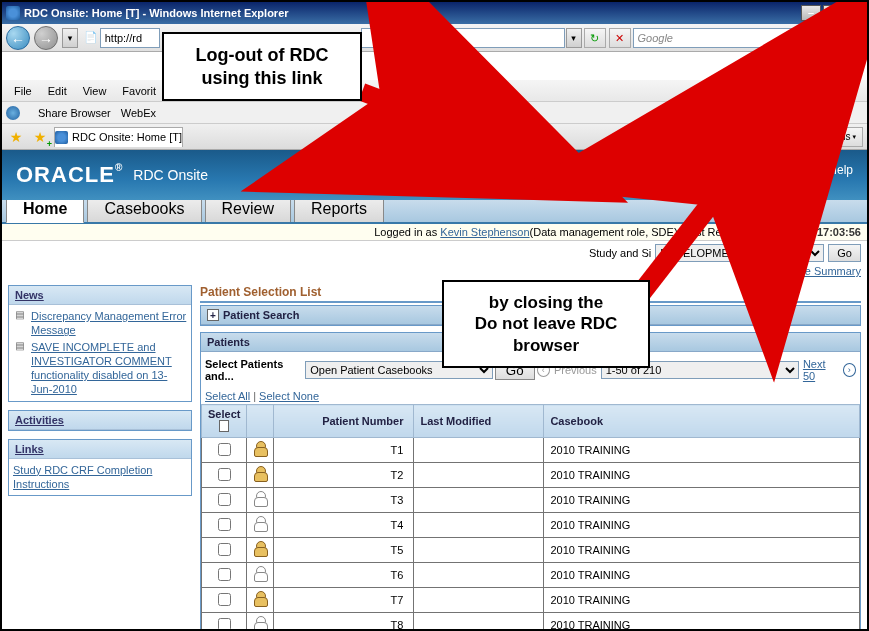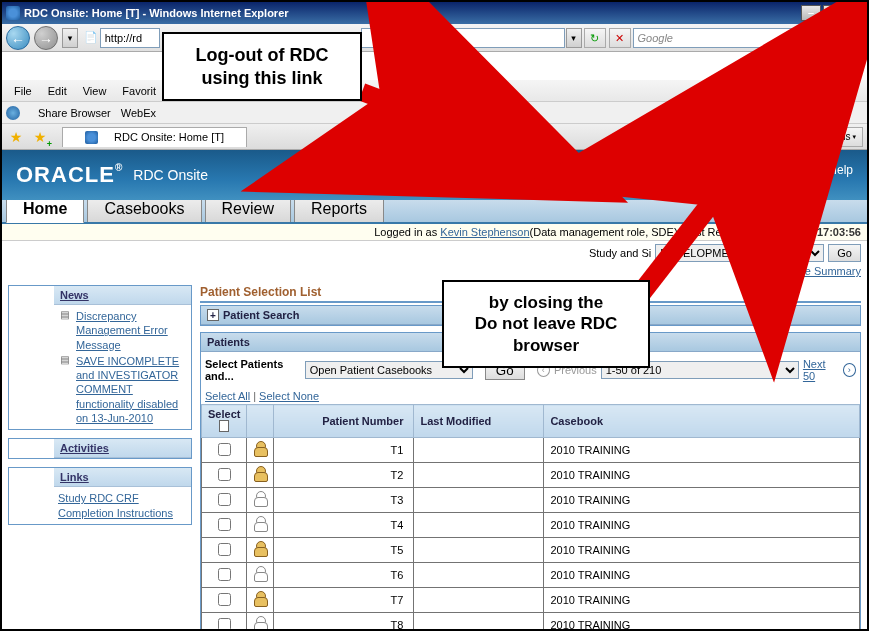--- a/index.html
+++ b/index.html
@@ -30,21 +30,21 @@
 
 .linkbar { height: 22px; background: #f0f0f0; border-bottom: 1px solid #ccc; display: flex; align-items: center; padding: 0 4px; font-size: 11px; gap: 10px; }
 .link-item { display: flex; align-items: center; gap: 18px; }
 .globe { width:14px; height:14px; background: radial-gradient(circle,#6ab0e0,#2060a0); border-radius:50%; }
 
 
 .tabrow { height: 26px; background: linear-gradient(#f0f0f0,#dcdcdc); border-bottom: 1px solid #aaa; display: flex; align-items: center; padding: 0 4px; font-size: 11px; }
 .fav-star { width:20px; height:20px; display:flex; align-items:center; justify-content:center; color:#f0b000; font-size:14px; margin-right:4px;}
 .fav-plus { position:relative; }
 .fav-plus::after { content:"+"; position:absolute; right:-2px; bottom:-2px; font-size:9px; color:#090; font-weight:bold;}
-.tab { background:#fff; border:1px solid #aaa; border-bottom:none; padding:3px 22px; display:flex; align-items:center; gap:16px; margin-left:8px;}
+.tab { background:#fff; border:1px solid #aaa; border-bottom:none; padding:3px 0; display:flex; align-items:center; gap:4px; margin-left:0;}
 .tab .ie-ico { width:13px; height:13px; background: radial-gradient(circle,#4a90d9 40%,#1c5a9c); border-radius:2px;}
 .tb-right { margin-left:auto; display:flex; align-items:center; gap:2px; }
 .tb-ico-btn { height:20px; padding:0 6px; background:linear-gradient(#f5f5f5,#ddd); border:1px solid #aaa; display:flex; align-items:center; gap:2px; font-size:10px;}
 .tb-sep { width:1px; height:16px; background:#bbb; margin:0 2px;}
 
 
 .ora-header { height: 50px; background: linear-gradient(#1a5a8a, #2878b0 60%, #4090c0); color:#fff; display:flex; align-items:center; padding:0 14px; position:relative; }
 .ora-logo { font-family: Arial; font-size: 22px; font-weight: bold; letter-spacing: 1px; }
 .ora-reg { font-size:10px; vertical-align: top;}
 .ora-sub { font-size: 14px; margin-left: 10px; }
@@ -63,34 +63,34 @@
 .status-row a { color:#336699; text-decoration:underline;}
 .study-row { text-align:right; padding:3px 6px; font-size:11px; display:flex; justify-content:flex-end; align-items:center; gap:4px; }
 .study-row select, .study-row .go { font-size:11px; border:1px solid #7f9db9; height:18px;}
 .study-row .go { background:linear-gradient(#f5f5f5,#ddd); padding:0 8px; cursor:pointer;}
 .sumlink-row { text-align:right; padding:0 6px 4px; }
 .sumlink-row a { color:#336699; text-decoration:underline; font-size:11px;}
 
 
 .main { display:flex; padding: 4px 6px; gap: 8px; }
 .sidebar { width: 184px; flex-shrink:0; }
-.sidebox { border:1px solid #6899c8; margin-bottom:8px;padding-left:45px; }
+.sidebox { border:1px solid #6899c8; margin-bottom:8px; }
 .sidebox h4 { background: linear-gradient(#d8e8f4,#c0d8ec); padding:3px 6px; font-size:11px; color:#336; text-decoration:underline; border-bottom:1px solid #a8c0d8; cursor:pointer;}
 .sidebox .sb-body { padding: 3px 4px; }
 .sb-item { display:flex; gap:4px; padding:1px 0; }
 .sb-ico { width:14px; flex-shrink:0; text-align:center; color:#666; font-size:10px;}
 .sb-item a { color:#336699; text-decoration:underline; font-size:11px; line-height:1.3;}
 
 .content { flex:1; min-width:0; }
 .section-title { color:#a06030; font-size:12px; font-weight:bold; padding-bottom:2px; border-bottom:2px solid #6899c8; margin-bottom:2px;}
 .panel { border:1px solid #6899c8; margin-bottom:6px; }
 .panel-hd { background: linear-gradient(#c8dcec,#a8c8e0); padding:3px 6px; font-size:11px; font-weight:bold; color:#224; display:flex; align-items:center; gap:4px; border-bottom:1px solid #88a8c8;}
 .panel-hd .disclose { width:12px; height:12px; background:#fff; border:1px solid #666; display:flex; align-items:center; justify-content:center; font-size:10px; cursor:pointer;}
 
-.action-row { padding: 6px 4px; display:flex; align-items:center; gap:12px; font-size:11px;}
+.action-row { padding: 6px 4px; display:flex; align-items:center; gap:2px; font-size:11px;}
 .action-row select { font-size:11px; border:1px solid #7f9db9; height:18px; width:210px;}
 .action-row .go { background:linear-gradient(#f5f5f5,#ddd); border:1px solid #888; padding:1px 10px; cursor:pointer;}
 .pager { margin-left:auto; display:flex; align-items:center; gap:4px;}
 .pager .dis { color:#999;}
 .pager select { font-size:11px; border:1px solid #7f9db9; height:18px;}
 .pager a { color:#336699; text-decoration:underline;}
 .pager .circ { width:14px; height:14px; border:1px solid #999; border-radius:50%; display:flex; align-items:center; justify-content:center; font-size:9px; color:#999;}
 .pager .circ.act { border-color:#336699; color:#336699;}
 
 .sel-links { padding: 2px 4px; font-size:11px;}

